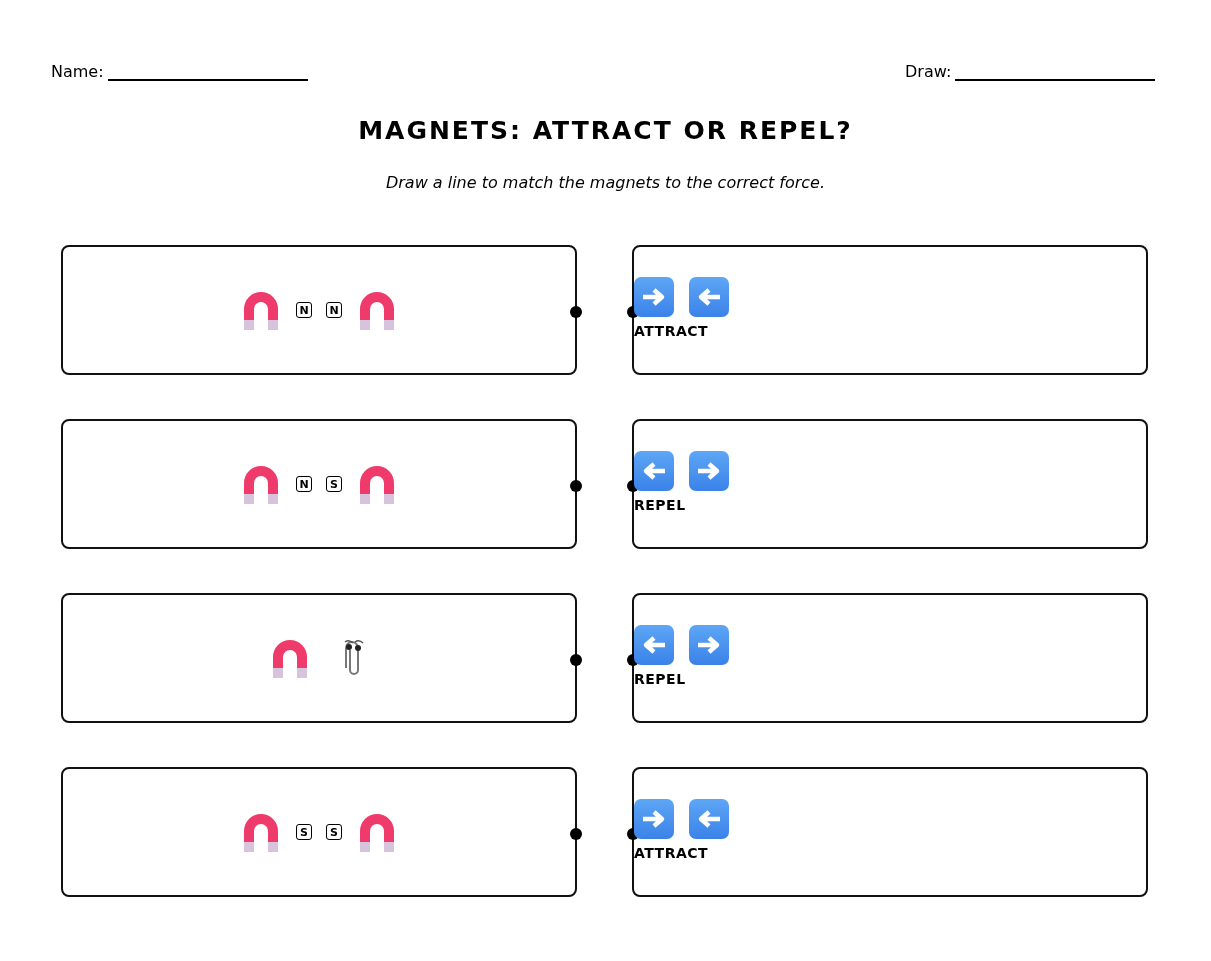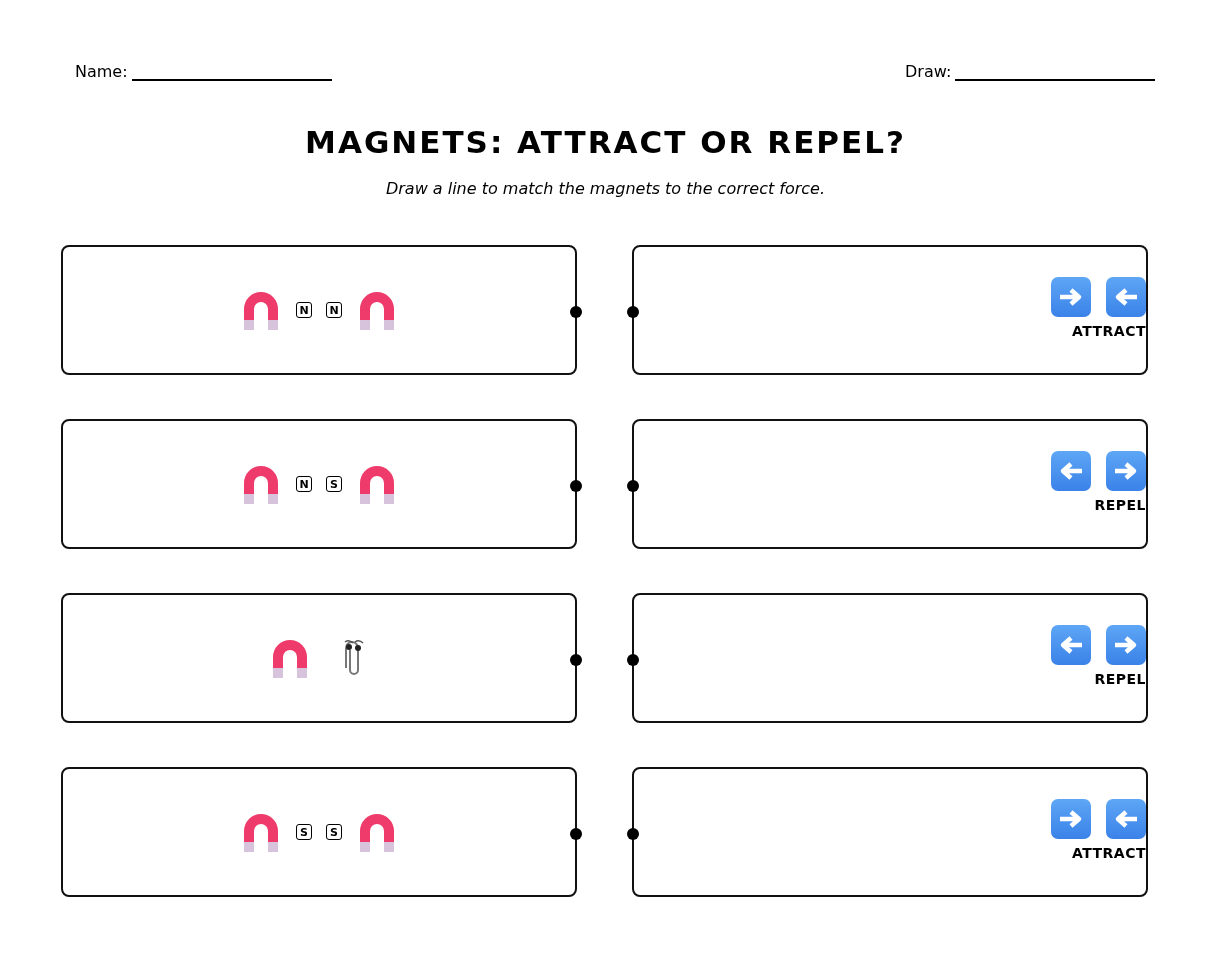--- a/index.html
+++ b/index.html
@@ -1,36 +1,36 @@
 <!DOCTYPE html>
 <html><head>
 <meta charset="utf-8">
 <style>
   html, body { margin:0; padding:0; background:#ffffff; }
   body { width:1211px; height:961px; position:relative; font-family:"DejaVu Sans", sans-serif; color:#000; overflow:hidden; }
   .field { position:absolute; top:62px; font-size:16px; display:flex; align-items:flex-end; }
   .field .line { display:inline-block; border-bottom:2px solid #000; margin-left:4px; height:14px; }
-  #name-field { left:75px; }
+  #name-field { left:51px; }
   #name-field .line { width:200px; }
   #date-field { left:905px; }
   #date-field .line { width:200px; }
-  .title { position:absolute; top:124px; left:0; width:1211px; text-align:center; font-size:31px; font-weight:bold; letter-spacing:2px; }
-  .subtitle { position:absolute; top:179px; left:0; width:1211px; text-align:center; font-size:16px; font-style:italic; }
+  .title { position:absolute; top:116px; left:0; width:1211px; text-align:center; font-size:25px; font-weight:bold; letter-spacing:2px; }
+  .subtitle { position:absolute; top:173px; left:0; width:1211px; text-align:center; font-size:16px; font-style:italic; }
   .card { position:absolute; width:516px; height:130px; border:2px solid #111; border-radius:8px; box-sizing:border-box; background:#fff; }
   .left { left:61px; }
   .right { left:632px; }
   .dot { position:absolute; width:12px; height:12px; background:#000; border-radius:50%; top:59px; }
   .left .dot { right:-7px; }
   .right .dot { left:-7px; }
   .magnet-row { position:absolute; top:0; left:0; width:100%; height:100%; display:flex; align-items:center; justify-content:center; gap:16px; }
   .magnet { width:38px; height:40px; position:relative; }
   .magnet svg { display:block; }
   .pole { width:16px; height:16px; border:1.5px solid #000; border-radius:3px; font-size:11px; font-weight:bold; display:flex; align-items:center; justify-content:center; box-sizing:border-box; }
   .poles { display:flex; gap:14px; }
-  .force { position:absolute; top:0; left:0; width:100%; height:100%; display:flex; flex-direction:column; align-items:flex-end; justify-content:center; }
+  .force { position:absolute; top:0; left:0; width:100%; height:100%; display:flex; flex-direction:column; align-items:flex-start; justify-content:center; }
   .arrows { display:flex; gap:15px; margin-top:-4px; }
   .arrow-btn { width:40px; height:40px; border-radius:7px; background:linear-gradient(#5ea6f5,#3a82e8); display:flex; align-items:center; justify-content:center; }
   .force-label { font-size:14px; font-weight:bold; margin-top:6px; letter-spacing:0.5px; }
 </style>
 </head>
 <body>
 
 <div id="name-field" class="field">
   <span>Name:</span>
   <span class="line"></span>

